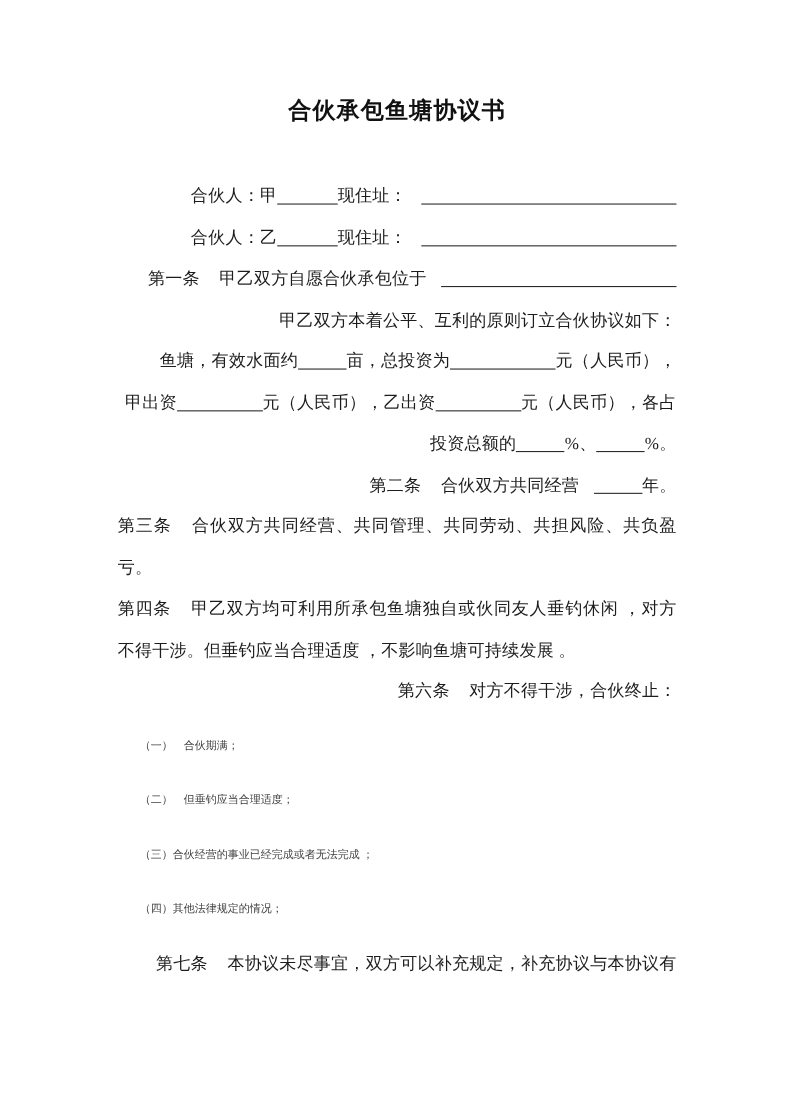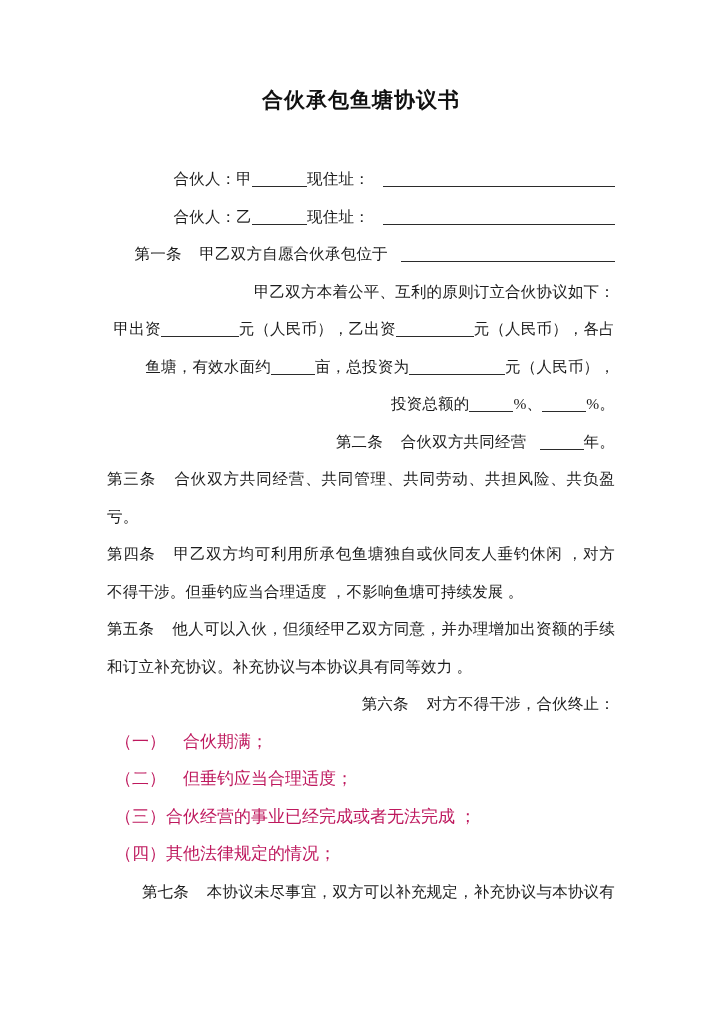--- a/index.html
+++ b/index.html
@@ -63,26 +63,26 @@
     vertical-align: -3px;
     height: 0.95em;
   }
   .blank-xs { width: 44px; }
   .blank-s  { width: 55px; }
   .blank-m  { width: 78px; }
   .blank-l  { width: 96px; }
   .blank-xl { width: 214px; }
   .blank-addr { width: 232px; }
   .list-item {
-    font-size: 17px;
+    font-size: 10px;
     line-height: 37.5px;
-    margin: 0;
+    margin: 12px;
     white-space: nowrap;
     padding-left: 8px;
-    color: #be185d;
+    color: #404040;
   }
 </style>
 </head>
 <body>
 
 <div class="page">
   <div class="doc-body">
 
     <h1 class="doc-title">合伙承包鱼塘协议书</h1>
     <div class="spacer-after-title"></div>
@@ -95,46 +95,43 @@
       <span>合伙人：乙</span><span class="blank blank-s"></span><span>现住址：</span><span class="gap-s"></span><span class="blank blank-addr"></span>
     </p>
 
     <p class="para">
       <span>第一条</span><span class="gap-m"></span><span>甲乙双方自愿合伙承包位于</span><span class="gap-s"></span><span class="blank blank-xl"></span>
     </p>
 
     <p class="para">甲乙双方本着公平、互利的原则订立合伙协议如下：</p>
 
     <p class="para">
-      <span>甲出资</span><span class="blank blank-m"></span><span>元（人民币），乙出资</span><span class="blank blank-m"></span><span>元（人民币），各占</span>
+      <span>鱼塘，有效水面约</span><span class="blank blank-xs"></span><span>亩，总投资为</span><span class="blank blank-l"></span><span>元（人民币），</span>
     </p>
 
     <p class="para">
-      <span>鱼塘，有效水面约</span><span class="blank blank-xs"></span><span>亩，总投资为</span><span class="blank blank-l"></span><span>元（人民币），</span>
+      <span>甲出资</span><span class="blank blank-m"></span><span>元（人民币），乙出资</span><span class="blank blank-m"></span><span>元（人民币），各占</span>
     </p>
 
     <p class="para">
       <span>投资总额的</span><span class="blank blank-xs"></span><span>%、</span><span class="blank blank-xs"></span><span>%。</span>
     </p>
 
     <p class="para">
       <span>第二条</span><span class="gap-m"></span><span>合伙双方共同经营</span><span class="gap-s"></span><span class="blank blank-xs"></span><span>年。</span>
     </p>
 
     <p class="para wrap">
       <span>第三条</span><span class="gap-m"></span><span>合伙双方共同经营、共同管理、共同劳动、共担风险、共负盈亏。</span>
     </p>
 
     <p class="para wrap">
       <span>第四条</span><span class="gap-m"></span><span>甲乙双方均可利用所承包鱼塘独自或伙同友人垂钓休闲 ，对方不得干涉。但垂钓应当合理适度 ，不影响鱼塘可持续发展 。</span>
     </p>
 
-    <p class="para wrap">
-      <span>第五条</span><span class="gap-m"></span><span>他人可以入伙，但须经甲乙双方同意，并办理增加出资额的手续和订立补充协议。补充协议与本协议具有同等效力 。</span>
-    </p>
 
     <p class="para">
       <span>第六条</span><span class="gap-m"></span><span>对方不得干涉，合伙终止：</span>
     </p>
 
     <p class="list-item">（一）　合伙期满；</p>
     <p class="list-item">（二）　但垂钓应当合理适度；</p>
     <p class="list-item">（三）合伙经营的事业已经完成或者无法完成 ；</p>
     <p class="list-item">（四）其他法律规定的情况；</p>
 

